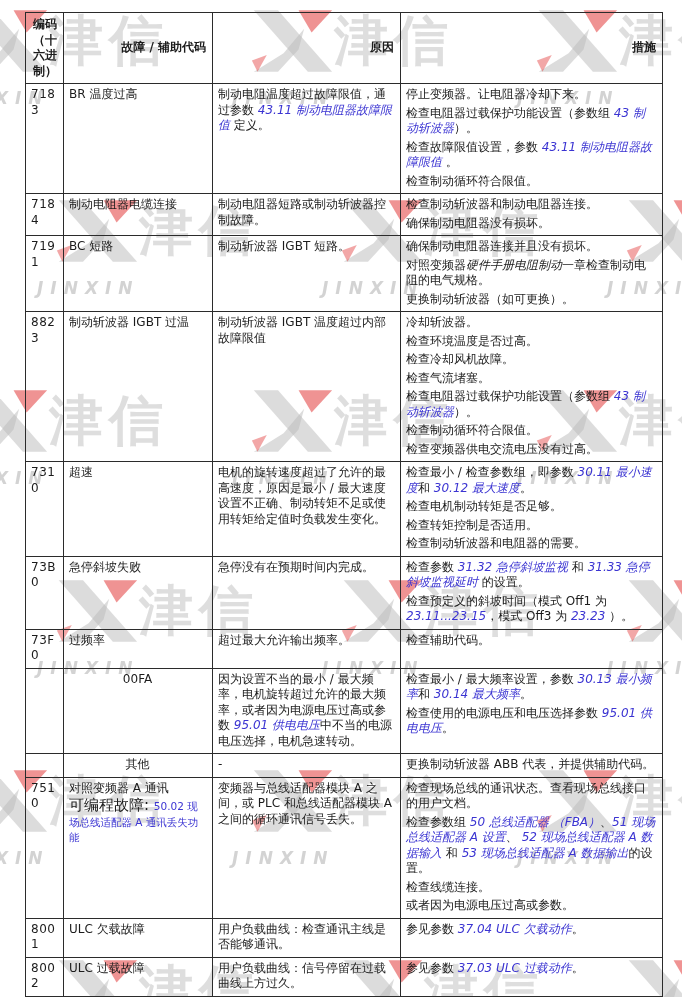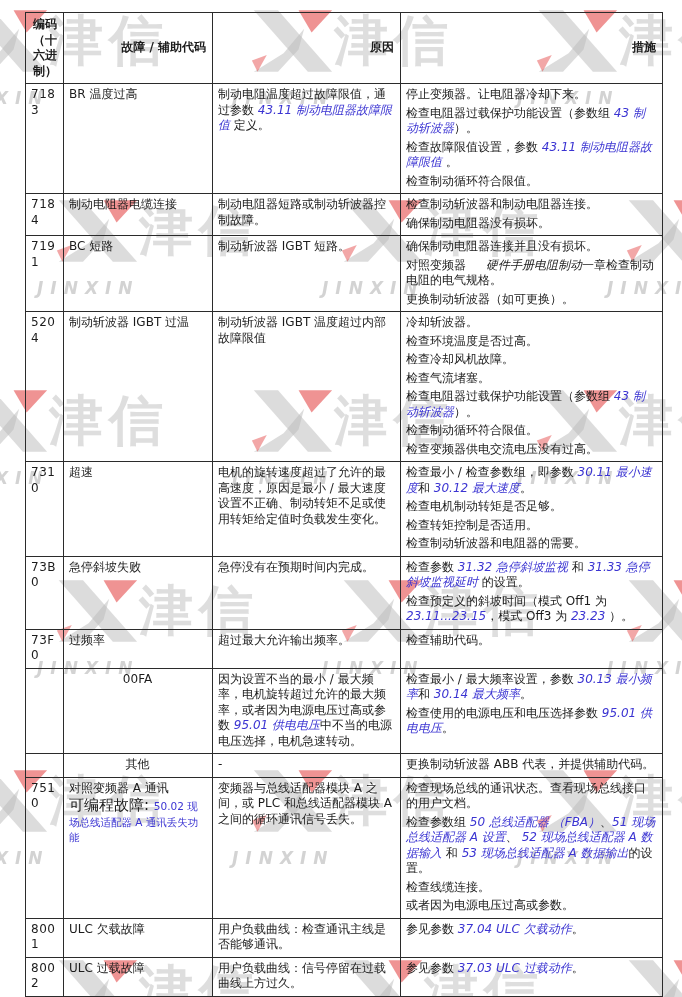--- a/index.html
+++ b/index.html
@@ -37,21 +37,21 @@
   }
   table.fault th{
     font-weight:bold;text-align:right;vertical-align:middle;
     padding-top:4px;padding-bottom:4px;
   }
   td.code{padding-left:4px;letter-spacing:0.5px;}
   td.fault-c.right,.fault-c.right p{text-align:center;}
   p.para{margin:0 0 3px 0;}
   p.para:last-child{margin-bottom:0;}
   .r-b{color:#3b34d2;font-style:italic;}
-  .r-i{font-style:italic;margin-left:20px;}
+  .r-i{font-style:italic;}
   .r-s{font-size:15px;line-height:13.5px;}
   .r-sb{font-size:10.5px;line-height:13.5px;color:#3b34d2;}
 </style>
 </head>
 <body>
 
 <div class="wm-layer">
     <div class="wm-tile" style="left: 250px; top: 8px;">
       <div class="wm-top">
         <svg class="wm-x" viewBox="0 0 90 70">
@@ -317,21 +317,21 @@
           <td>
             <p class="para"><span>制动斩波器 IGBT 短路。</span></p>
           </td>
           <td>
             <p class="para"><span>确保制动电阻器连接并且没有损坏。</span></p>
             <p class="para"><span>对照变频器</span><span class="r-i">硬件手册电阻制动</span><span>一章检查制动电阻的电气规格。</span></p>
             <p class="para"><span>更换制动斩波器（如可更换）。</span></p>
           </td>
         </tr>
         <tr>
-          <td class="code">5204</td>
+          <td class="code">8823</td>
           <td class="fault-c">
             <p class="para"><span>制动斩波器 IGBT 过温</span></p>
           </td>
           <td>
             <p class="para"><span>制动斩波器 IGBT 温度超过内部故障限值</span></p>
           </td>
           <td>
             <p class="para"><span>冷却斩波器。</span></p>
             <p class="para"><span>检查环境温度是否过高。</span></p>
             <p class="para"><span>检查冷却风机故障。</span></p>

